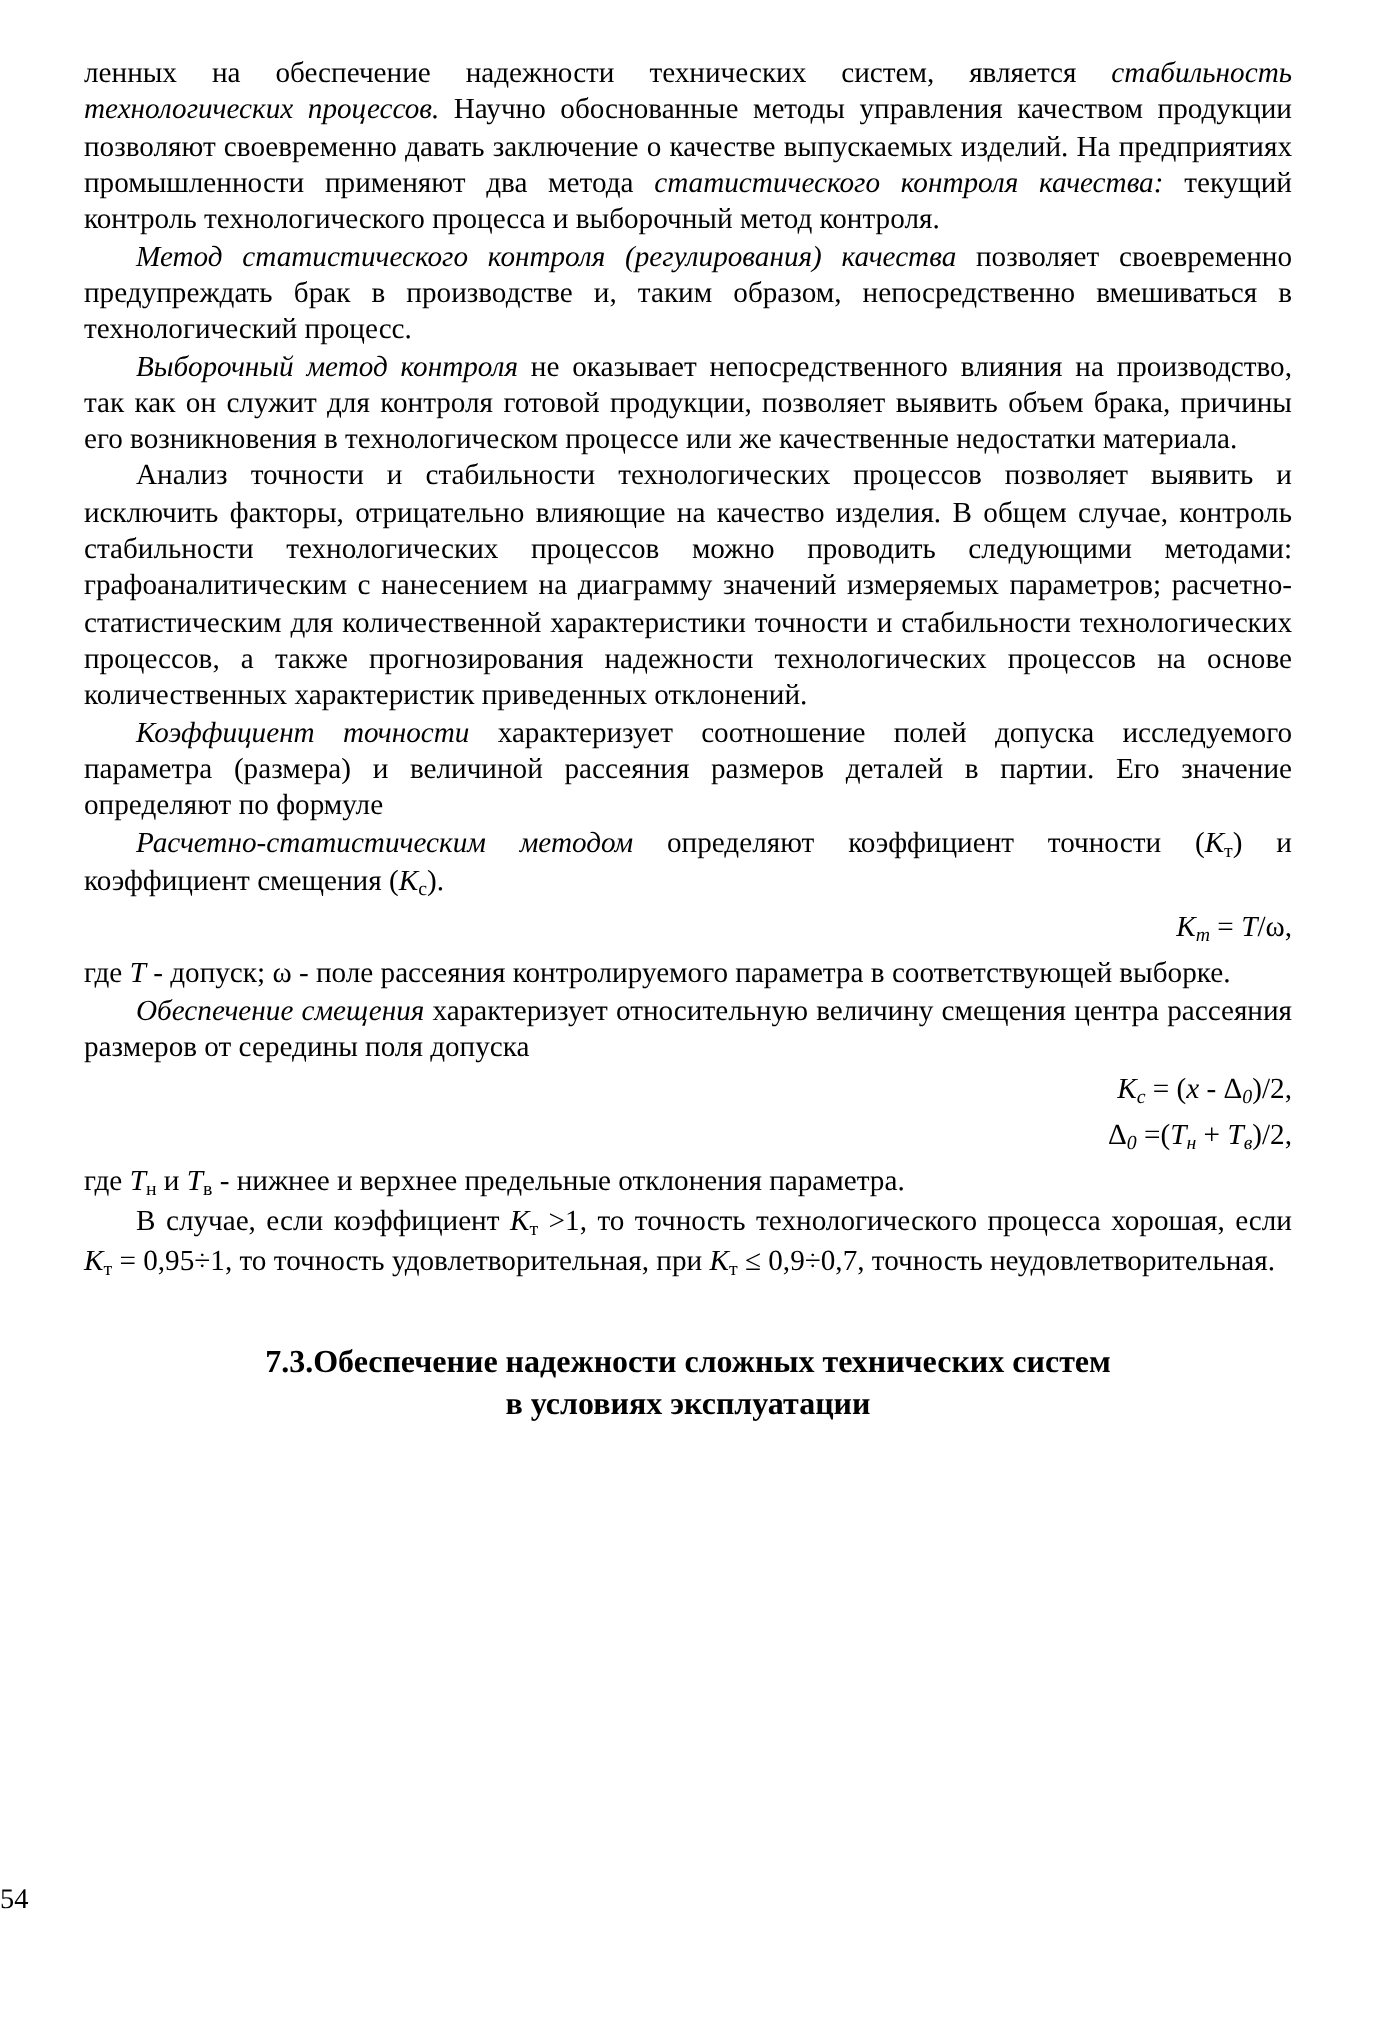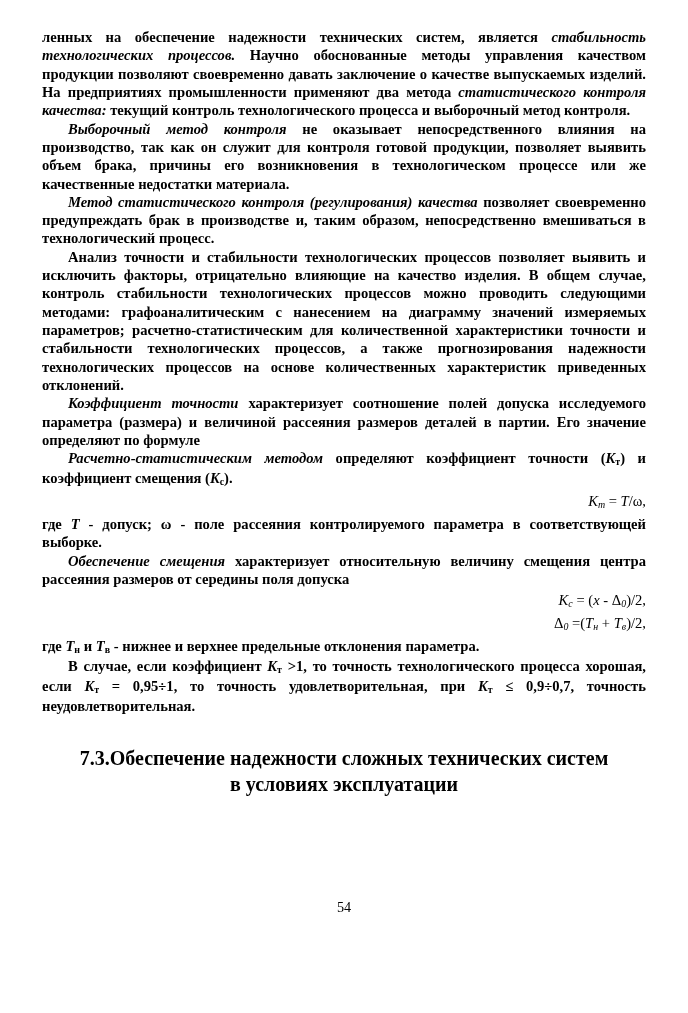--- a/index.html
+++ b/index.html
@@ -24,21 +24,20 @@
   .body-text {
     font-size: 14.6px;
     line-height: 1.255;
     text-align: justify;
     text-justify: inter-word;
     margin: 0 0 0 0;
   }
   .para {
     text-indent: 26px;
     margin-bottom: 0;
-    font-weight: bold;
   }
   .para.noindent {
     text-indent: 0;
   }
   .it {
     font-style: italic;
   }
   .formula {
     text-align: right;
     font-size: 14.6px;
@@ -46,44 +45,44 @@
     margin: 3px 0 3px 0;
     font-style: italic;
   }
   sub {
     font-size: 0.68em;
     vertical-align: -0.25em;
   }
   .section-title {
     text-align: center;
     font-weight: bold;
-    font-size: 20px;
+    font-size: 16px;
     line-height: 1.3;
     margin-top: 30px;
   }
   .section-title .line2 {
     display: block;
   }
   .page-number {
     position: absolute;
     left: 0;
     right: 0;
-    top: 899px;
-    text-align: center;
+    top: 942px;
+    text-align: left;
     font-size: 14.2px;
   }
 </style>
 </head>
 <body>
 
 <div class="page">
 
   <p class="body-text para noindent" id="p1"><span>ленных на обеспечение надежности технических систем, является </span><span class="it">стабильность технологических процессов.</span><span> Научно обоснованные методы управления качеством продукции позволяют своевременно давать заключение о качестве выпускаемых изделий. На предприятиях промышленности применяют два метода </span><span class="it">статистического контроля качества:</span><span> текущий контроль технологического процесса и выборочный метод контроля.</span></p>
+  <p class="body-text para" id="p2"><span class="it">Метод статистического контроля (регулирования) качества</span><span> позволяет своевременно предупреждать брак в производстве и, таким образом, непосредственно вмешиваться в технологический процесс.</span></p>
   <p class="body-text para" id="p3"><span class="it">Выборочный метод контроля</span><span> не оказывает непосредственного влияния на производство, так как он служит для контроля готовой продукции, позволяет выявить объем брака, причины его возникновения в технологическом процессе или же качественные недостатки материала.</span></p>
-  <p class="body-text para" id="p2"><span class="it">Метод статистического контроля (регулирования) качества</span><span> позволяет своевременно предупреждать брак в производстве и, таким образом, непосредственно вмешиваться в технологический процесс.</span></p>
   <p class="body-text para" id="p4"><span>Анализ точности и стабильности технологических процессов позволяет выявить и исключить факторы, отрицательно влияющие на качество изделия. В общем случае, контроль стабильности технологических процессов можно проводить следующими методами: графоаналитическим с нанесением на диаграмму значений измеряемых параметров; расчетно-статистическим для количественной характеристики точности и стабильности технологических процессов, а также прогнозирования надежности технологических процессов на основе количественных характеристик приведенных отклонений.</span></p>
   <p class="body-text para" id="p6"><span class="it">Коэффициент точности</span><span> характеризует соотношение полей допуска исследуемого параметра (размера) и величиной рассеяния размеров деталей в партии. Его значение определяют по формуле</span></p>
   <p class="body-text para" id="p5"><span class="it">Расчетно-статистическим методом</span><span> определяют коэффициент точности (</span><span class="it">K</span><sub>т</sub><span>) и коэффициент смещения (</span><span class="it">K</span><sub>с</sub><span>).</span></p>
 
   <div class="formula" id="f1"><span>K</span><sub>т</sub><span style="font-style: normal;"> = </span><span>T</span><span style="font-style: normal;">/ω,</span></div>
 
   <p class="body-text para noindent" id="af1"><span>где </span><span class="it">T</span><span> - допуск;  ω - поле рассеяния контролируемого параметра в соответствующей выборке.</span></p>
 
   <p class="body-text para" id="p7"><span class="it">Обеспечение смещения</span><span> характеризует относительную величину смещения центра рассеяния размеров от середины поля допуска</span></p>
 

